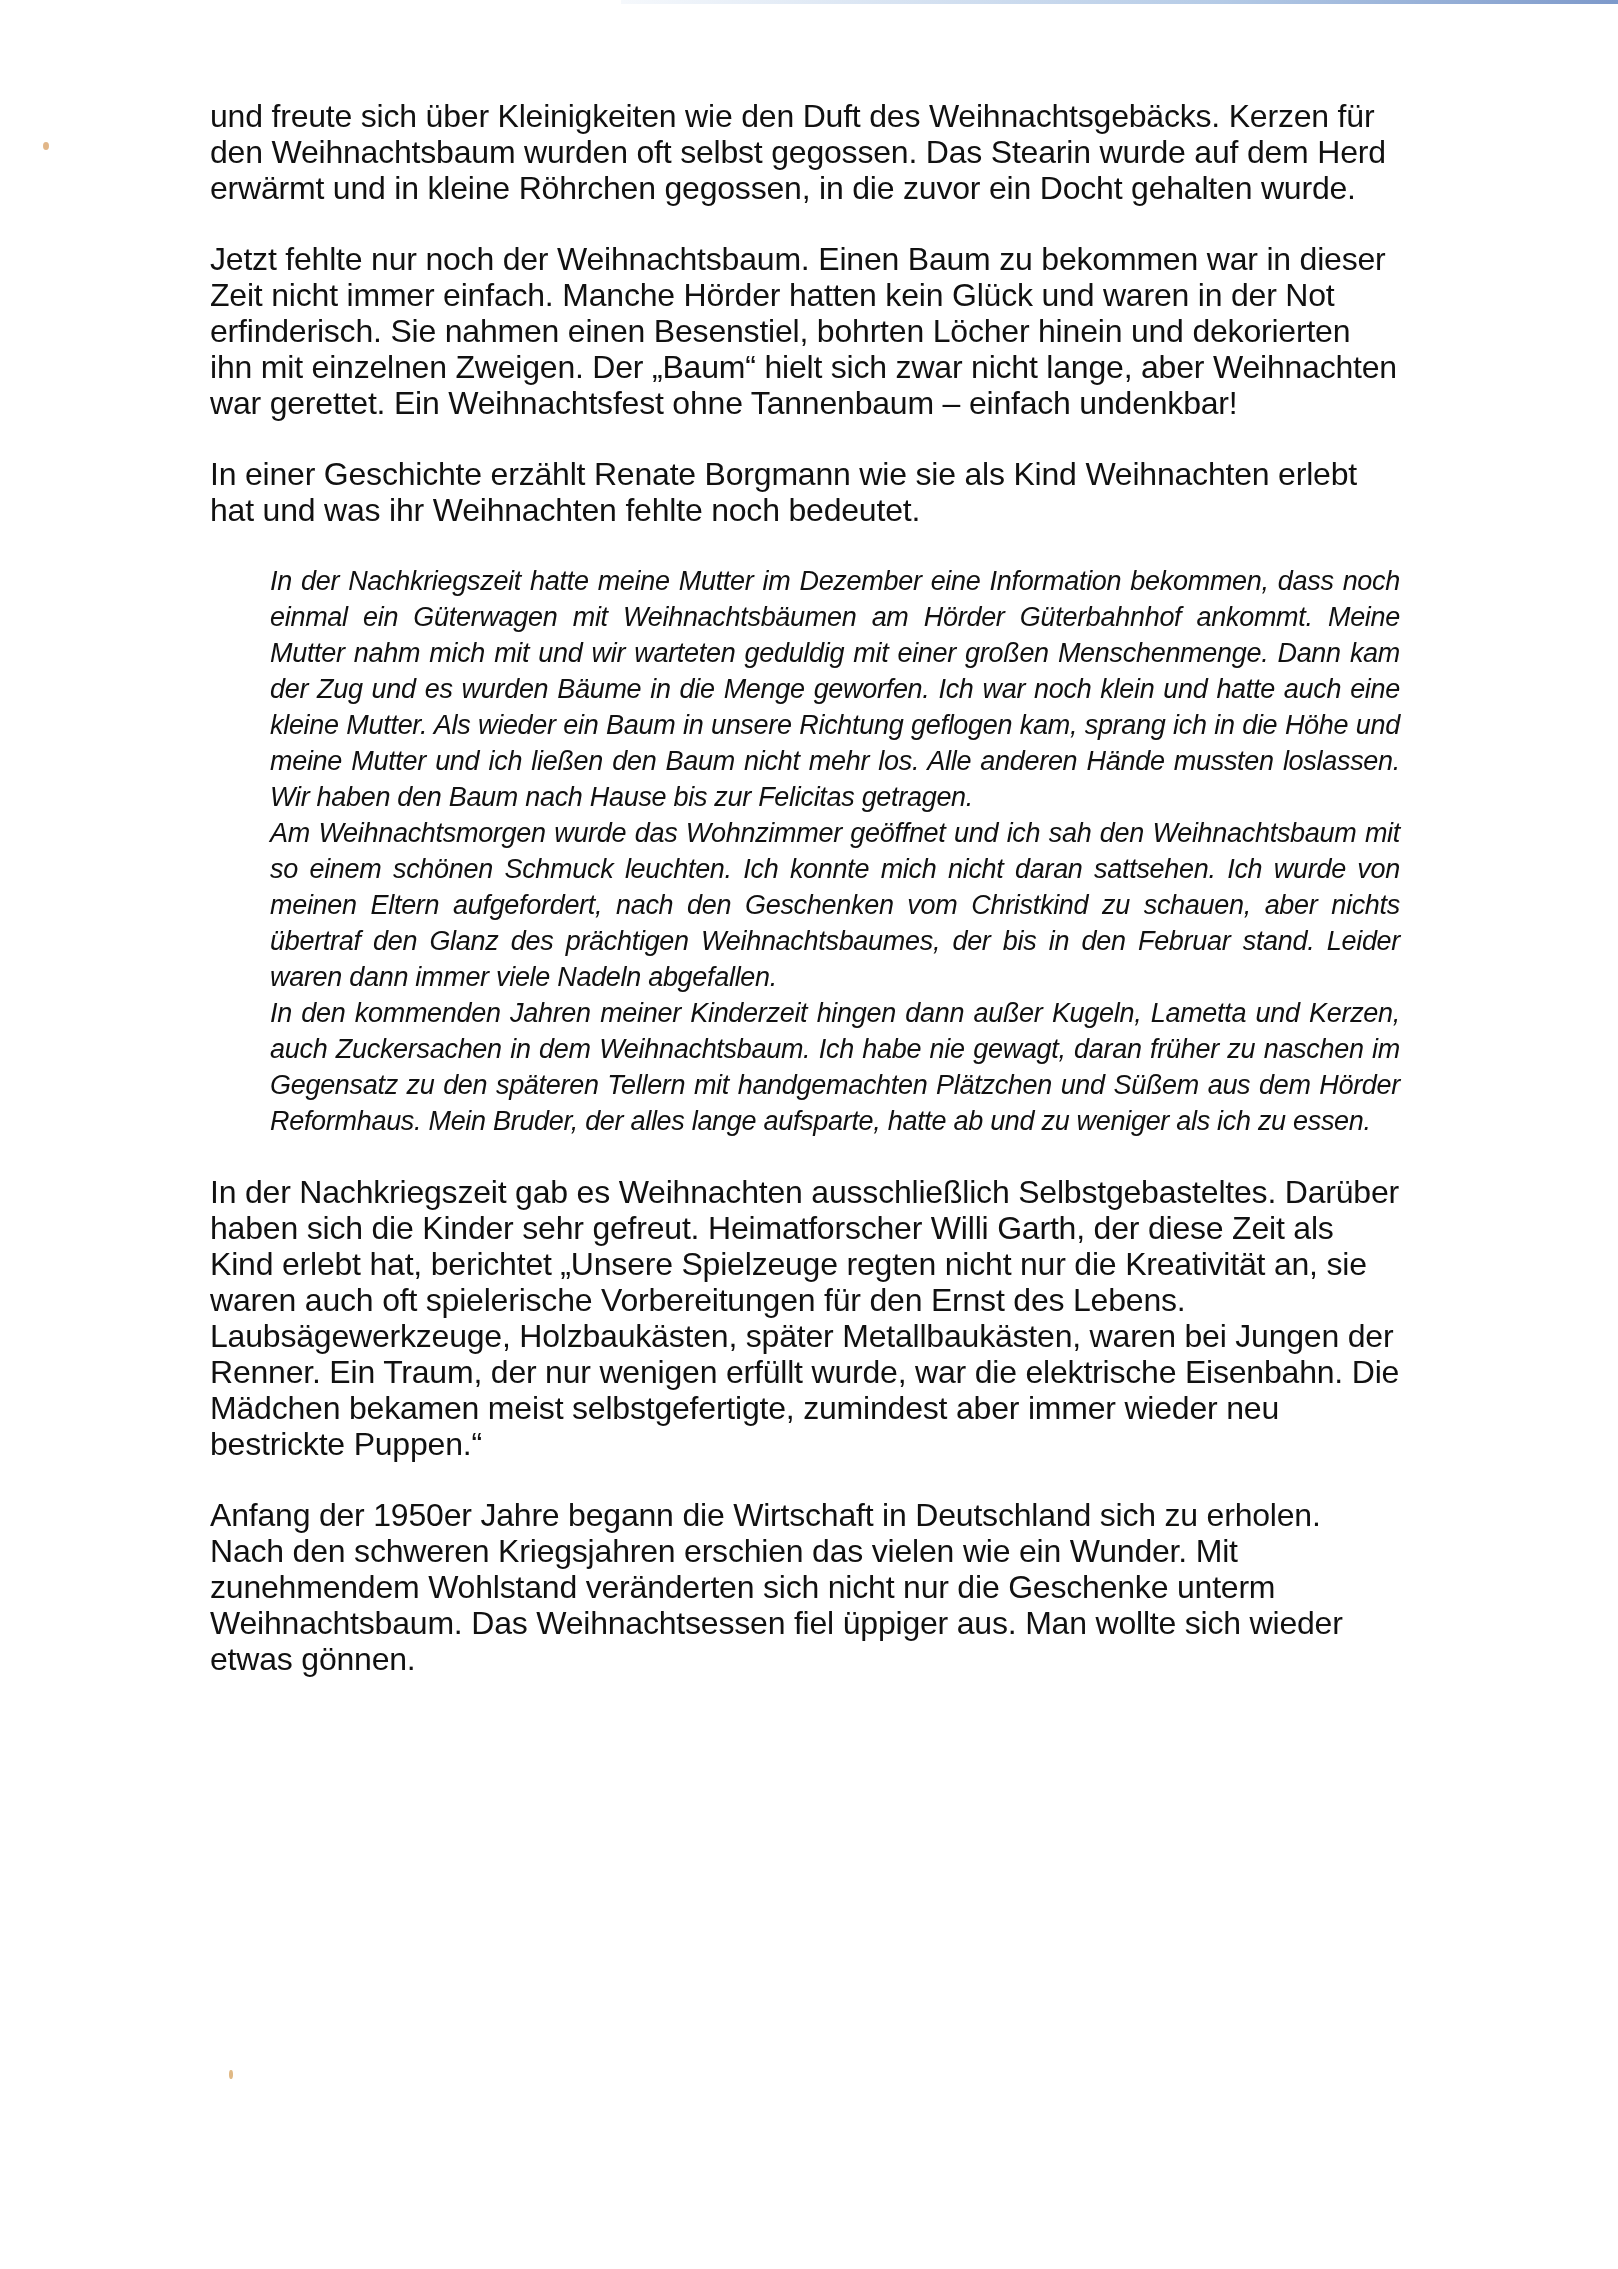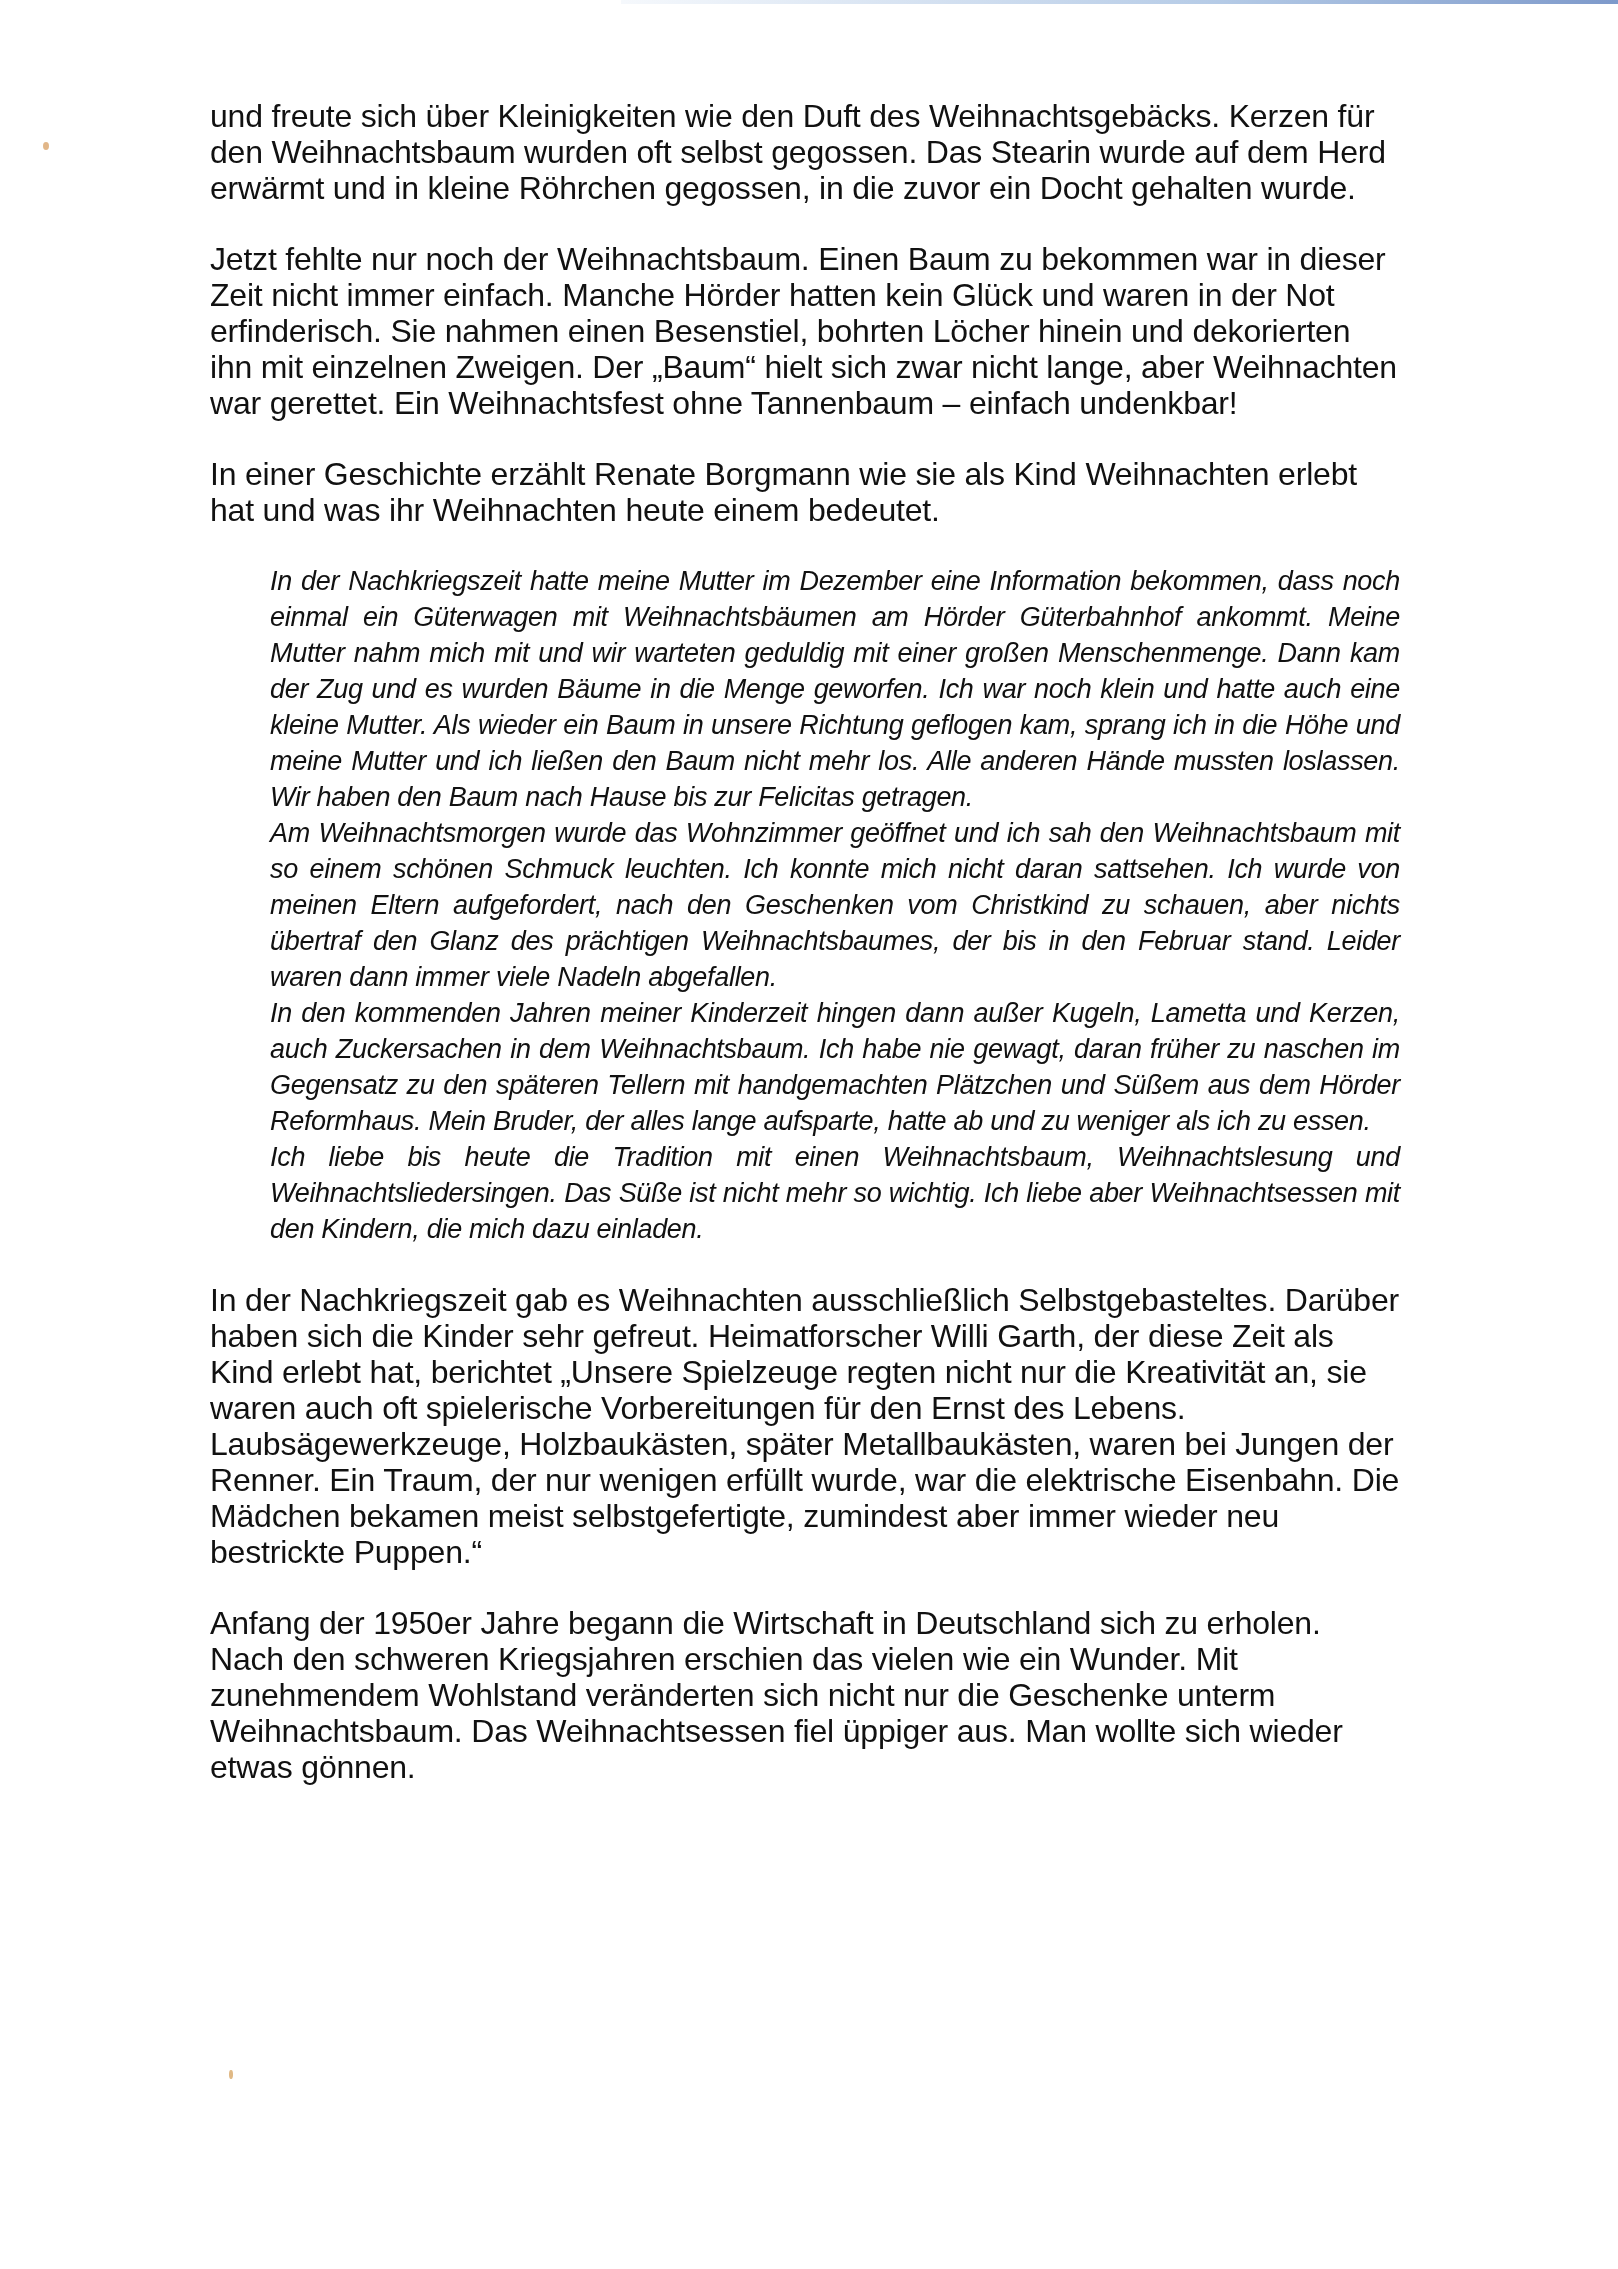--- a/index.html
+++ b/index.html
@@ -67,27 +67,26 @@
 <div class="speck speck-1"></div>
 <div class="speck speck-2"></div>
 
 <div class="page">
 
   <p class="para">und freute sich über Kleinigkeiten wie den Duft des Weihnachtsgebäcks. Kerzen für den Weihnachtsbaum wurden oft selbst gegossen. Das Stearin wurde auf dem Herd erwärmt und in kleine Röhrchen gegossen, in die zuvor ein Docht gehalten wurde.</p>
 
   <p class="para">Jetzt fehlte nur noch der Weihnachtsbaum. Einen Baum zu bekommen war in dieser Zeit nicht immer einfach. Manche Hörder hatten kein Glück und waren in der Not erfinderisch. Sie nahmen einen Besenstiel, bohrten Löcher hinein und dekorierten ihn mit einzelnen Zweigen. Der „Baum“ hielt sich zwar nicht lange, aber Weihnachten war gerettet. Ein Weihnachtsfest ohne Tannenbaum – einfach undenkbar!</p>
 
 
-  <p class="para">In einer Geschichte erzählt Renate Borgmann wie sie als Kind Weihnachten erlebt hat und was ihr Weihnachten heute einem bedeutet.</p>
+  <p class="para">In einer Geschichte erzählt Renate Borgmann wie sie als Kind Weihnachten erlebt hat und was ihr Weihnachten fehlte noch bedeutet.</p>
 
   <div class="quote">
     <p>In der Nachkriegszeit hatte meine Mutter im Dezember eine Information bekommen, dass noch einmal ein Güterwagen mit Weihnachtsbäumen am Hörder Güterbahnhof ankommt. Meine Mutter nahm mich mit und wir warteten geduldig mit einer großen Menschenmenge. Dann kam der Zug und es wurden Bäume in die Menge geworfen. Ich war noch klein und hatte auch eine kleine Mutter. Als wieder ein Baum in unsere Richtung geflogen kam, sprang ich in die Höhe und meine Mutter und ich ließen den Baum nicht mehr los. Alle anderen Hände mussten loslassen. Wir haben den Baum nach Hause bis zur Felicitas getragen.</p>
     <p>Am Weihnachtsmorgen wurde das Wohnzimmer geöffnet und ich sah den Weihnachtsbaum mit so einem schönen Schmuck leuchten. Ich konnte mich nicht daran sattsehen. Ich wurde von meinen Eltern aufgefordert, nach den Geschenken vom Christkind zu schauen, aber nichts übertraf den Glanz des prächtigen Weihnachtsbaumes, der bis in den Februar stand. Leider waren dann immer viele Nadeln abgefallen.</p>
     <p>In den kommenden Jahren meiner Kinderzeit hingen dann außer Kugeln, Lametta und Kerzen, auch Zuckersachen in dem Weihnachtsbaum. Ich habe nie gewagt, daran früher zu naschen im Gegensatz zu den späteren Tellern mit handgemachten Plätzchen und Süßem aus dem Hörder Reformhaus. Mein Bruder, der alles lange aufsparte, hatte ab und zu weniger als ich zu essen.</p>
-    <p>Ich liebe bis heute die Tradition mit einen Weihnachtsbaum, Weihnachtslesung und Weihnachtsliedersingen. Das Süße ist nicht mehr so wichtig. Ich liebe aber Weihnachtsessen mit den Kindern, die mich dazu einladen.</p>
   </div>
 
   <p class="para">In der Nachkriegszeit gab es Weihnachten ausschließlich Selbstgebasteltes. Darüber haben sich die Kinder sehr gefreut. Heimatforscher Willi Garth, der diese Zeit als Kind erlebt hat, berichtet „Unsere Spielzeuge regten nicht nur die Kreativität an, sie waren auch oft spielerische Vorbereitungen für den Ernst des Lebens. Laubsägewerkzeuge, Holzbaukästen, später Metallbaukästen, waren bei Jungen der Renner. Ein Traum, der nur wenigen erfüllt wurde, war die elektrische Eisenbahn. Die Mädchen bekamen meist selbstgefertigte, zumindest aber immer wieder neu bestrickte Puppen.“</p>
 
   <p class="para">Anfang der 1950er Jahre begann die Wirtschaft in Deutschland sich zu erholen. Nach den schweren Kriegsjahren erschien das vielen wie ein Wunder. Mit zunehmendem Wohlstand veränderten sich nicht nur die Geschenke unterm Weihnachtsbaum. Das Weihnachtsessen fiel üppiger aus. Man wollte sich wieder etwas gönnen.</p>
 
 </div>
 
 
 </body></html>

